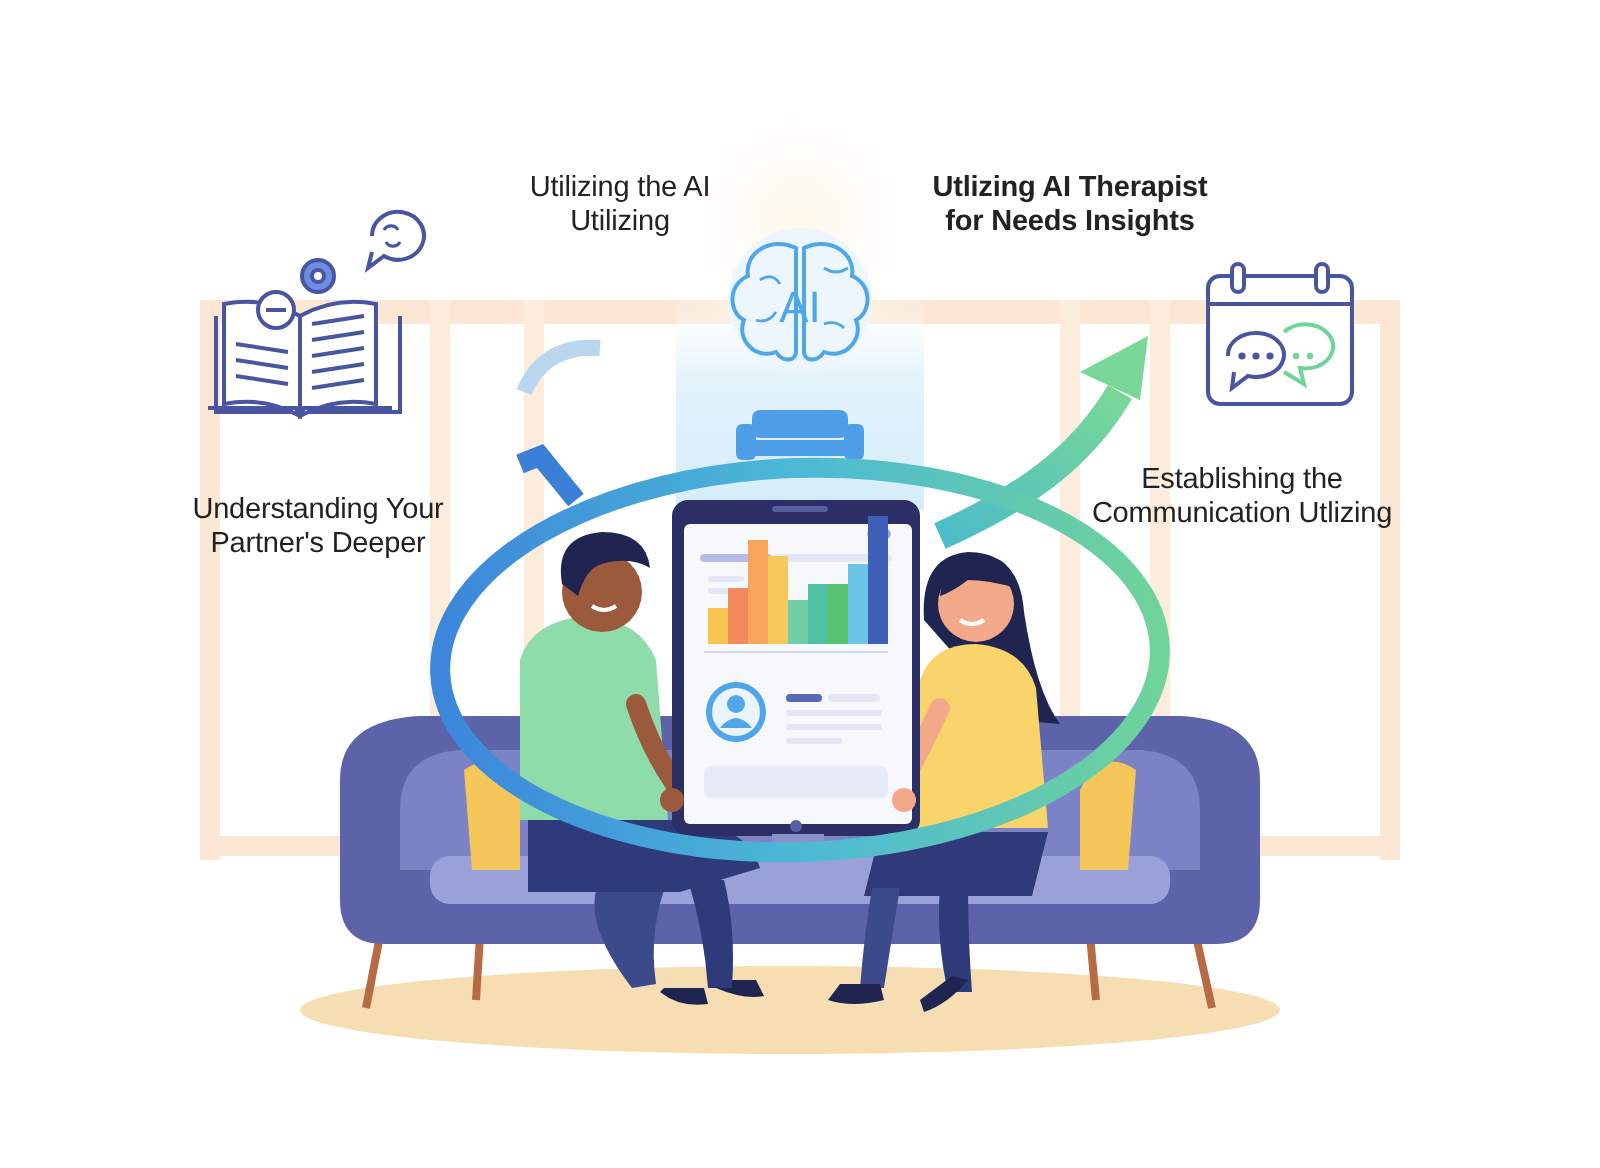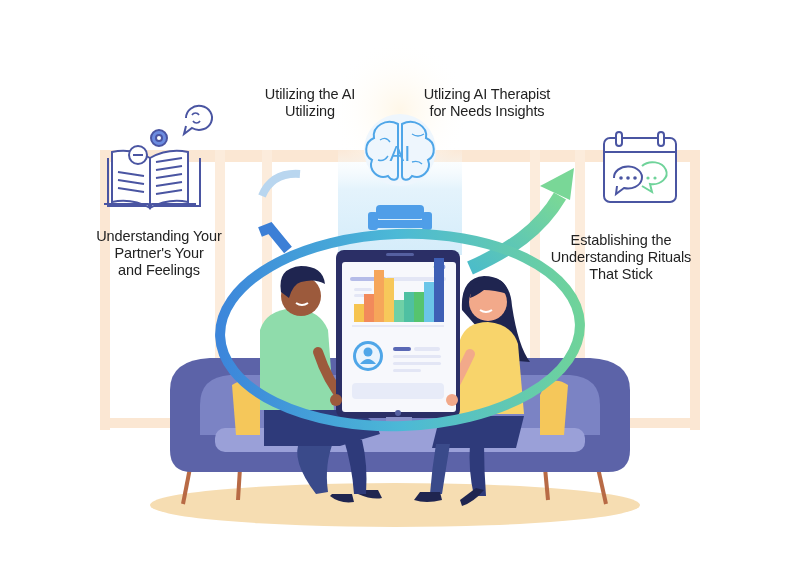--- a/index.html
+++ b/index.html
@@ -13,22 +13,22 @@
     .label {
       position: absolute;
       color: #222222;
       font-size: 14.5px;
       line-height: 17px;
       text-align: center;
       letter-spacing: -0.1px;
     }
     .label span { display: block; }
     #lbl-top-left { left: 240px; top: 86px; width: 140px; }
-    #lbl-top-right { left: 412px; top: 86px; width: 150px; }
-    #lbl-left { left: 84px; top: 228px; width: 150px; }
+    #lbl-top-right { left: 460px; top: 86px; width: 150px; font-weight: bold; }
+    #lbl-left { left: 84px; top: 247px; width: 150px; }
     #lbl-right { left: 536px; top: 232px; width: 170px; }
     svg { position: absolute; left: 0; top: 0; }
   </style>
 </head>
 <body>
 
 <div class="stage">
   <svg width="800" height="584" viewBox="0 0 800 584">
     <defs>
       <linearGradient id="loopGrad" x1="0" y1="0" x2="1" y2="0">
@@ -204,21 +204,19 @@
   <div class="label" id="lbl-top-left">
     <span>Utilizing the AI</span>
     <span>Utilizing</span>
   </div>
   <div class="label" id="lbl-top-right">
     <span>Utlizing AI Therapist</span>
     <span>for Needs Insights</span>
   </div>
   <div class="label" id="lbl-left">
     <span>Understanding Your</span>
-    <span>Partner's Your</span>
-    <span>and Feelings</span>
+    <span>Partner's Deeper</span>
   </div>
   <div class="label" id="lbl-right">
     <span>Establishing the</span>
-    <span>Understanding Rituals</span>
-    <span>That Stick</span>
+    <span>Communication Utlizing</span>
   </div>
 </div>
 
 </body></html>

